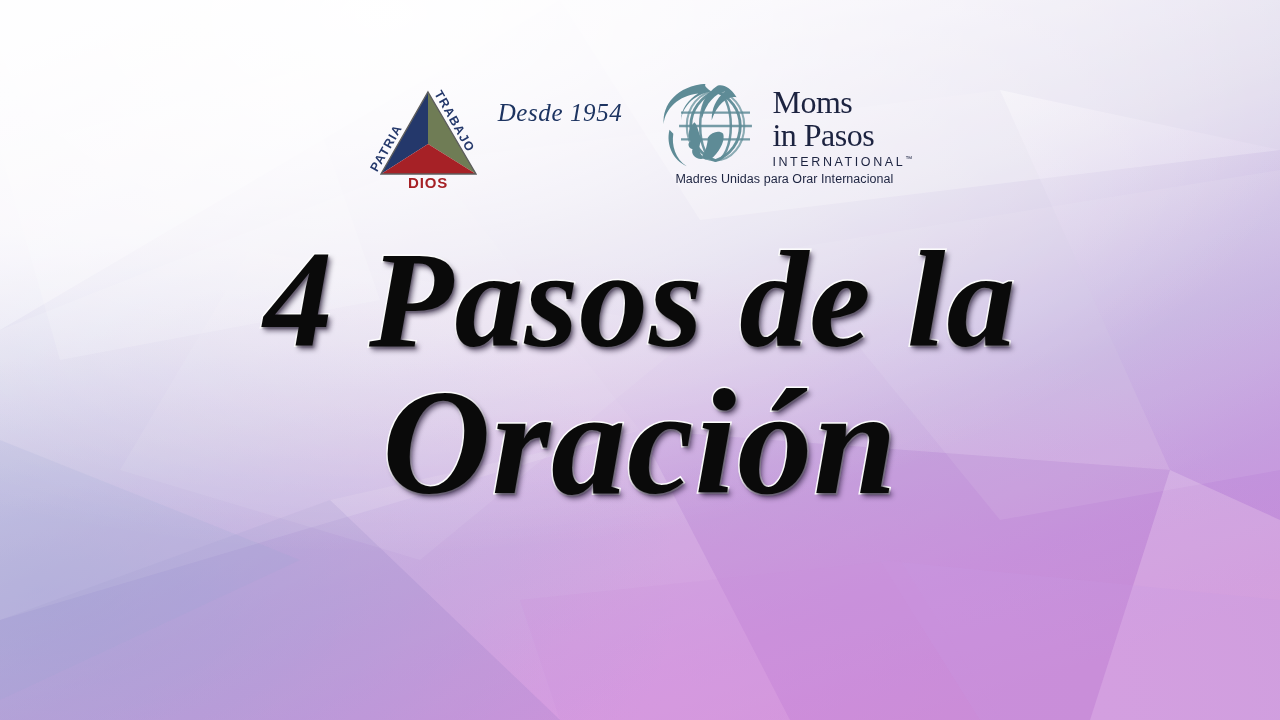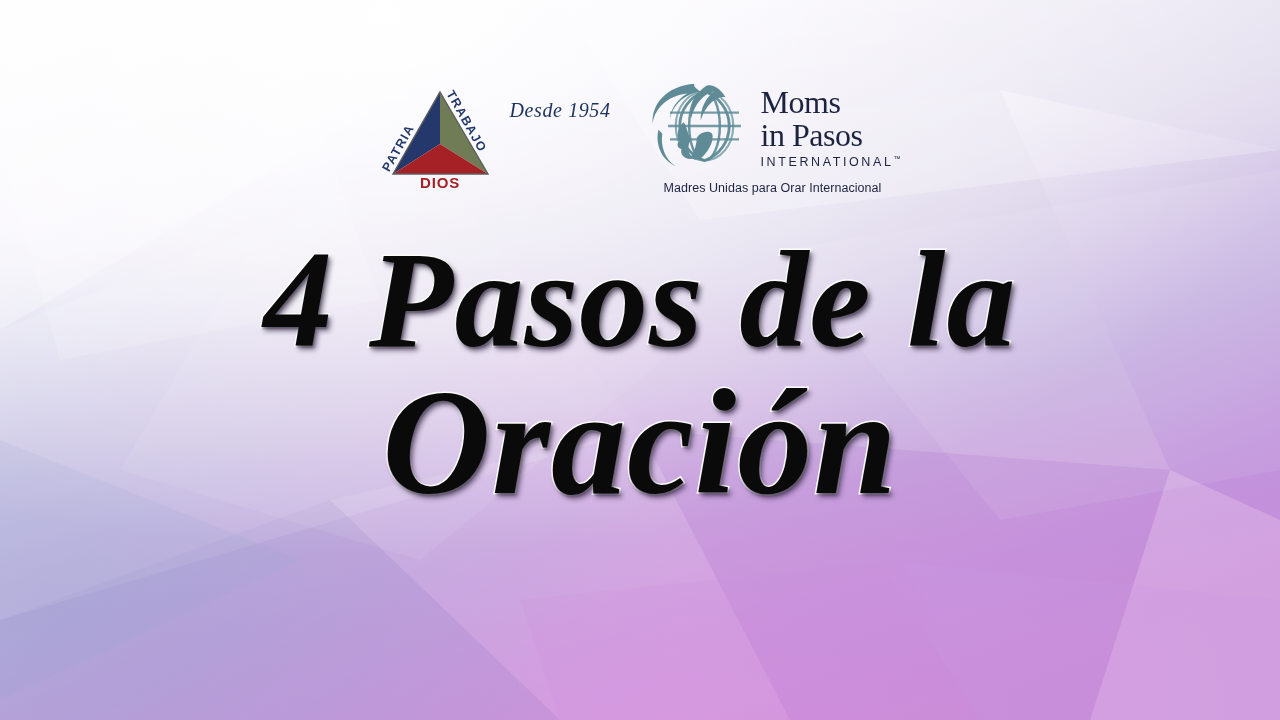--- a/index.html
+++ b/index.html
@@ -60,21 +60,21 @@
     font-family: "Liberation Serif", serif;
     font-size: 42px;
     color: #1d3461;
     letter-spacing: 0.4px;
     line-height: 1;
     white-space: nowrap;
   }
   .sembrador-since {
     font-family: "Liberation Serif", serif;
     font-style: italic;
-    font-size: 20px;
+    font-size: 25px;
     color: #1d3461;
     margin-top: 5px;
     letter-spacing: 0.6px;
     white-space: nowrap;
   }
 
   
   .mip-logo {
     display: flex;
     flex-direction: column;
@@ -112,21 +112,20 @@
   }
   .mip-intl .tm {
     font-size: 7px;
     letter-spacing: 0;
     vertical-align: super;
   }
   .mip-tagline {
     font-family: "Liberation Sans", sans-serif;
     font-size: 12.5px;
     color: #1c2340;
-    margin-top: 9px;
     letter-spacing: 0.05px;
     white-space: nowrap;
   }
 
   
   .title-block {
     position: absolute;
     top: 234px;
     left: 0;
     width: 1280px;

